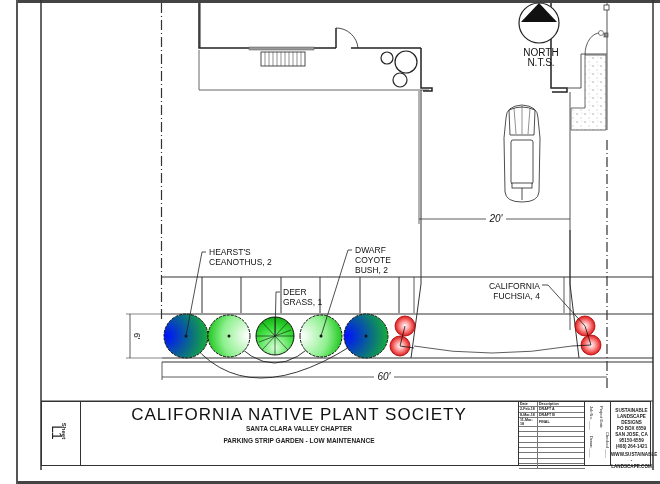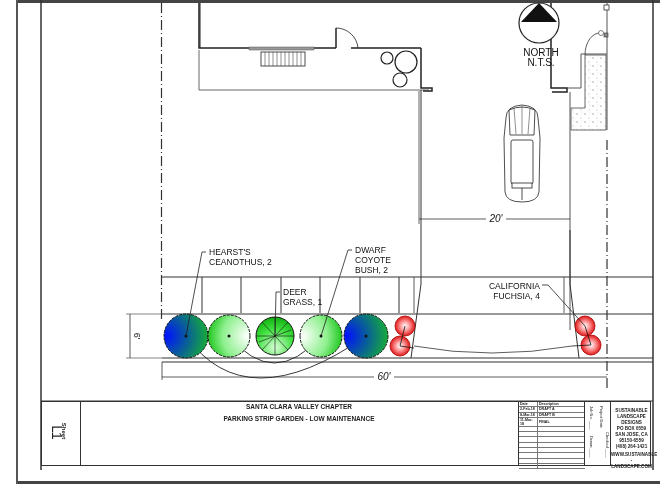--- a/index.html
+++ b/index.html
@@ -203,20 +203,21 @@
     <text class="t" x="524" y="299" text-anchor="end">FUCHSIA, 4</text>
   </g>
 </svg>
 
 <div class="title-block">
   <div class="tb-sheet">
     <div class="num">L1</div>
     <div class="lbl">Sheet</div>
   </div>
   <div class="tb-main">
+    <div class="h1">CALIFORNIA NATIVE PLANT SOCIETY</div>
     <div class="h2">SANTA CLARA VALLEY CHAPTER</div>
     <div class="h3">PARKING STRIP GARDEN - LOW MAINTENANCE</div>
   </div>
   <div class="tb-rev">
     <table>
       <tbody>
             <tr>
               <td class="d">Date</td>
               <td>Description</td>
             </tr>

